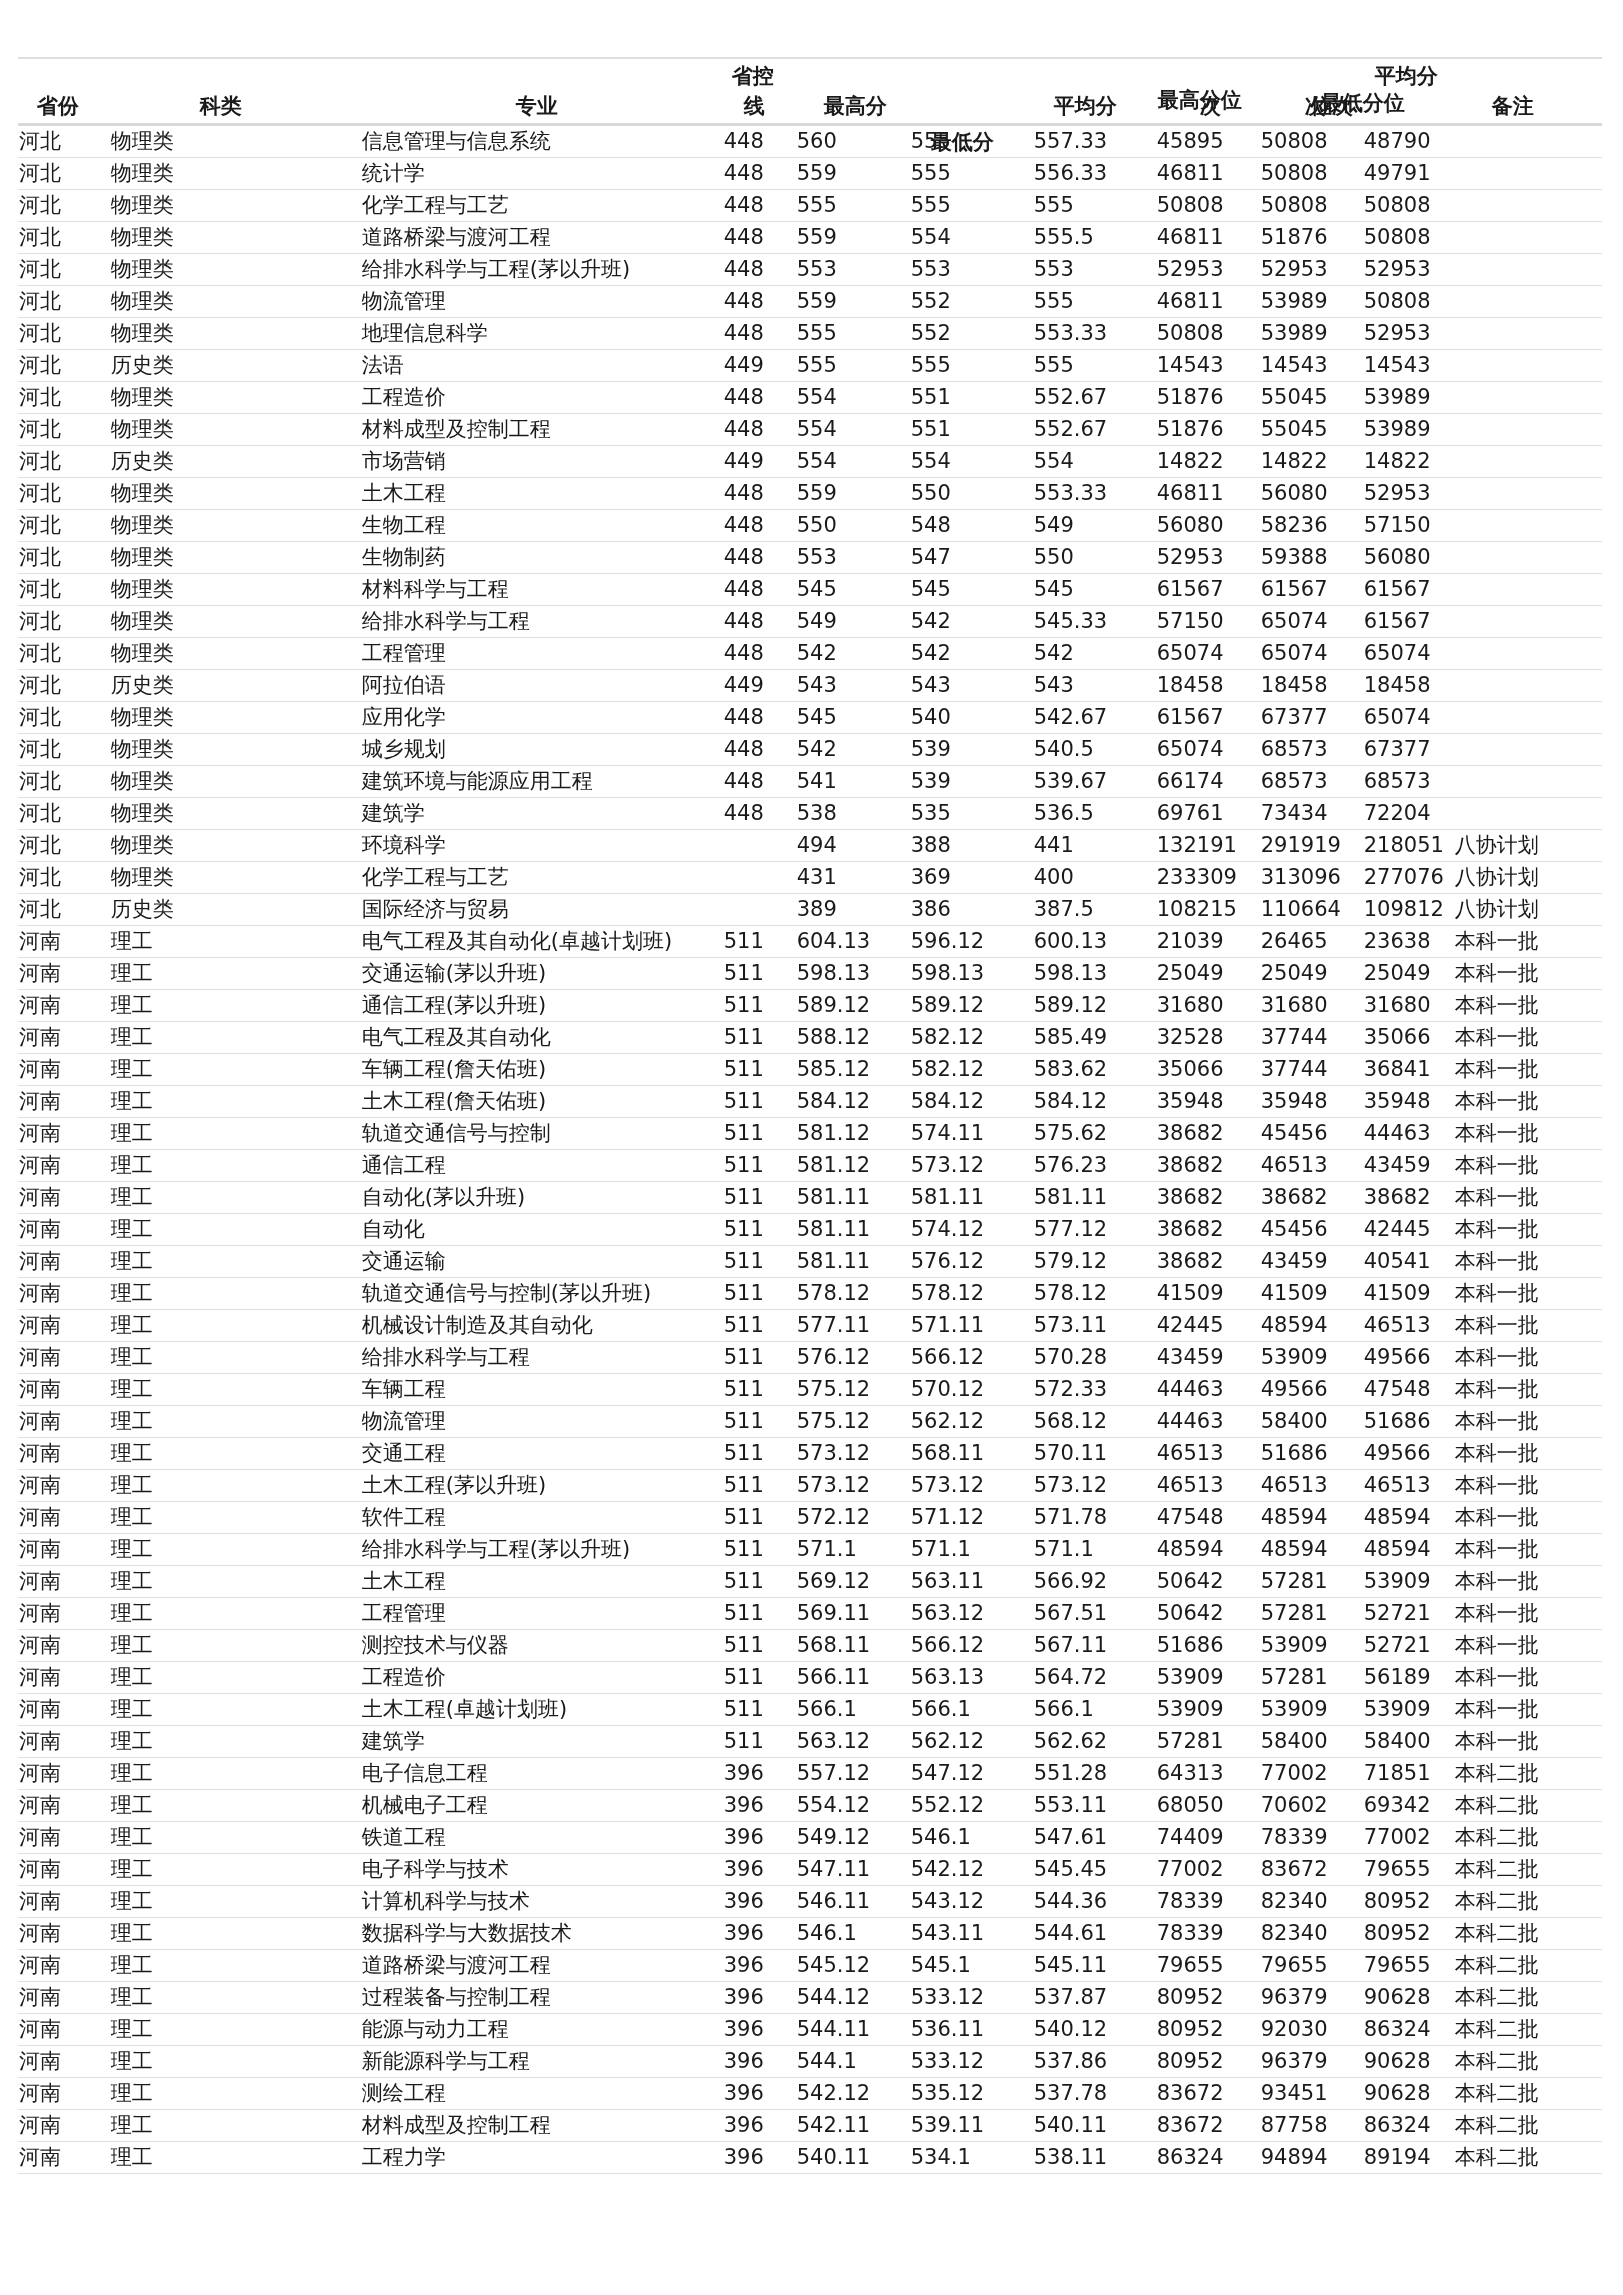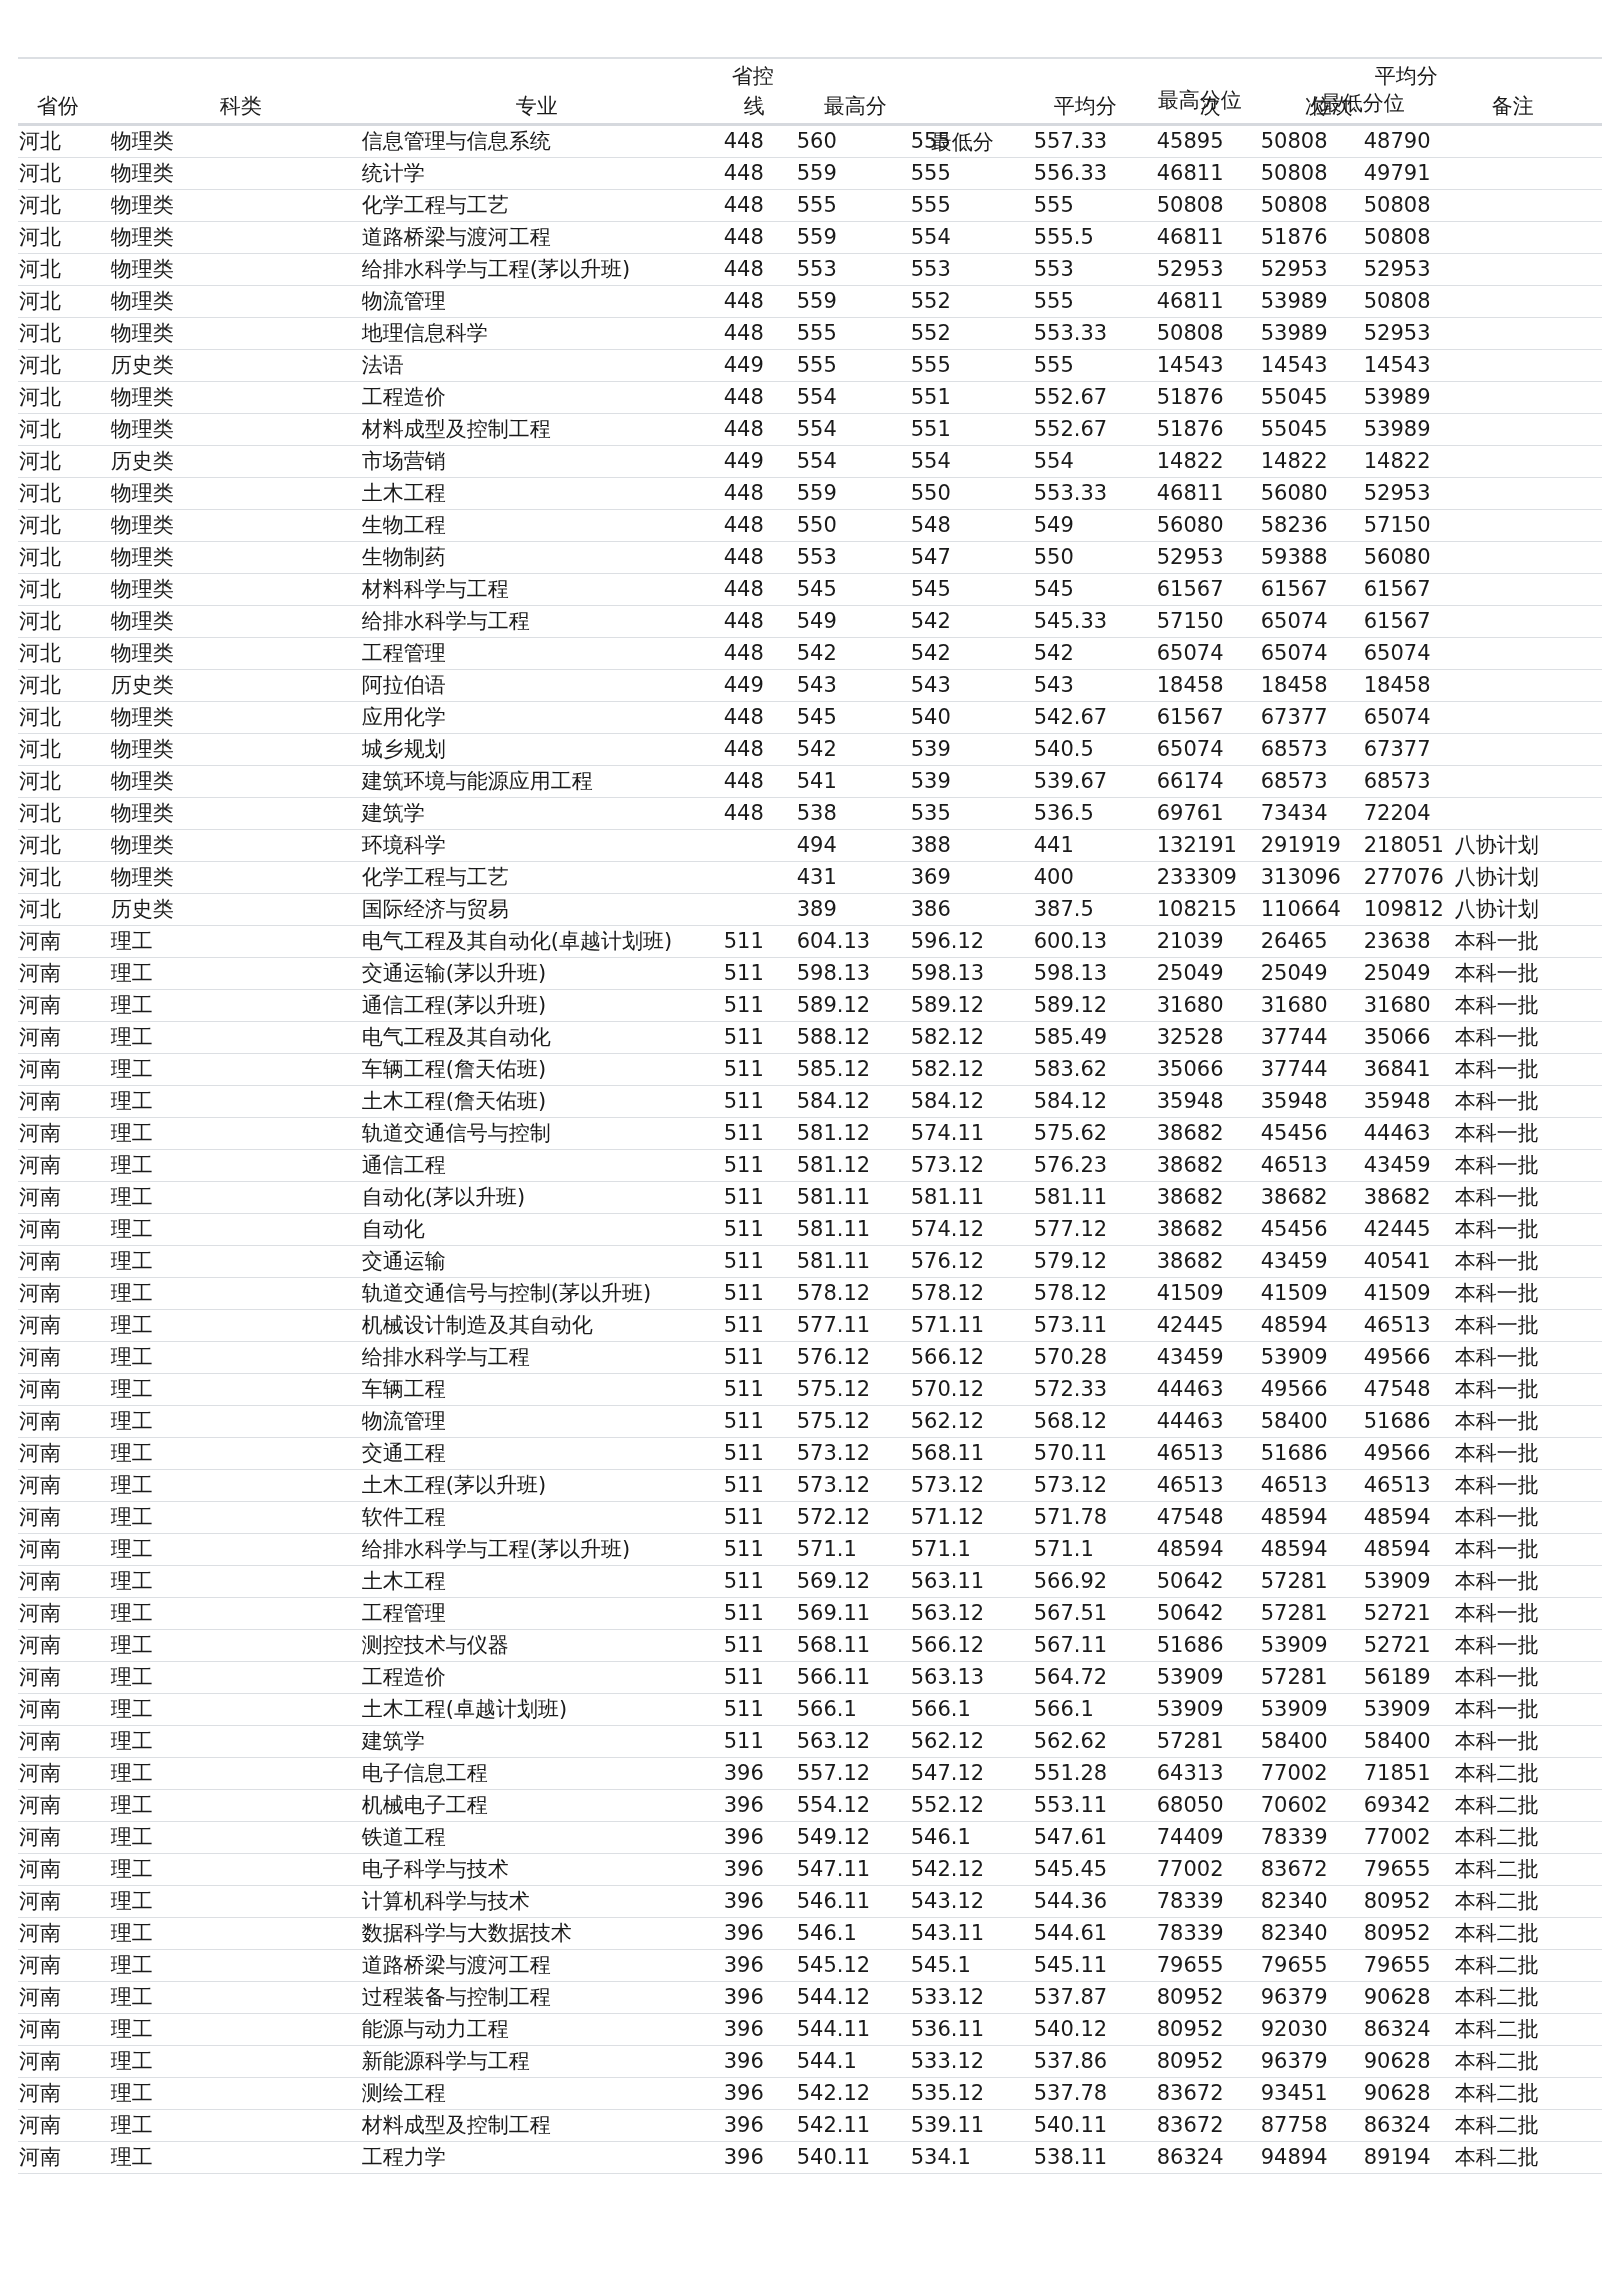--- a/index.html
+++ b/index.html
@@ -1,39 +1,39 @@
 <!DOCTYPE html>
 <html style="font-size:11px"><head>
 <meta charset="utf-8">
 <style>
   html, body { margin: 0; padding: 0; background: #ffffff; }
   body { width: 1623px; height: 2295px; position: relative; overflow: hidden;
          font-family: "DejaVu Sans", "Liberation Sans", sans-serif; color: #1a1a1a; }
   .sheet { position: absolute; left: 17.7px; top: 57px; width: 1584px; }
   .top-rule { height: 2px; background: #dcdfe3; }
   .hdr { position: relative; height: 64px; border-bottom: 3.4px solid #d6d9de; }
-  .hdr .cell { position: absolute; font-size: 21px; line-height: 27px; color: #1a1a1a; }
+  .hdr .cell { position: absolute; font-size: 21px; line-height: 27px; color: #1a1a1a; font-weight: bold; }
   .hdr .l1 { top: 4.1px; }
   .hdr .l2 { top: 34px; }
   .row { position: relative; height: 31px; border-bottom: 1.4px solid #dcdfe3; }
   .row .cell { position: absolute; top: 2px; font-size: 21px; line-height: 27px; white-space: nowrap; }
   .c-prov { left: 1.4px; }
   .c-cat  { left: 93px; }
   .c-major{ left: 344px; }
   .c-line { left: 706px; }
   .c-max  { left: 779px; }
   .c-min  { left: 893px; }
   .c-avg  { left: 1016px; }
   .c-maxr { left: 1139px; }
   .c-minr { left: 1243px; }
   .c-avgr { left: 1346px; }
   .c-note { left: 1437px; }
   
   .h-prov { left: 19px; text-align: right; }
-  .h-cat  { left: 202px; }
+  .h-cat  { left: 182px; }
   .h-major{ left: 498px; }
   .h-line1{ left: 714px; }
   .h-line2{ left: 726px; }
   .h-max  { left: 794px; margin-left: 12px; }
   .h-min  { left: 913px; margin-top: 36px; }
   .h-avg  { left: 1036px; }
   .h-maxr1{ left: 1140px; margin-top: 24px; }
   .h-maxr2{ left: 1182px; }
   .h-minr1{ left: 1303px; margin-top: 27px; }
   .h-minr2{ left: 1287px; }

